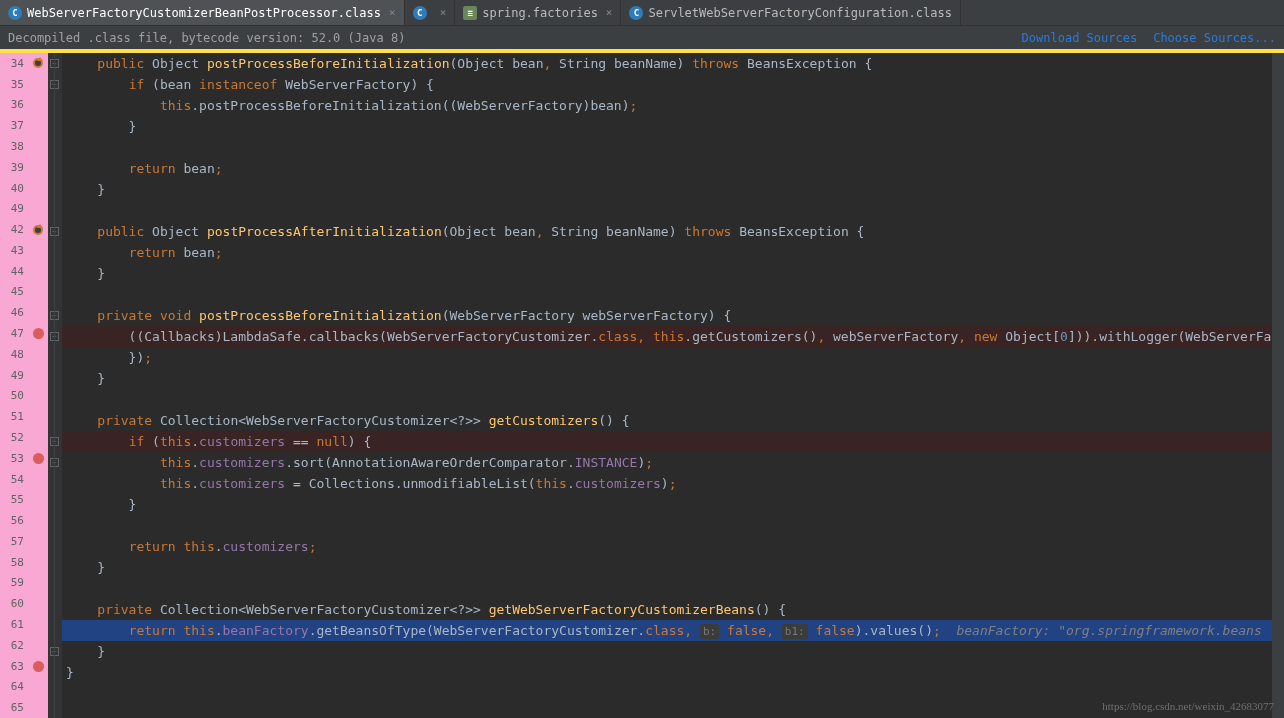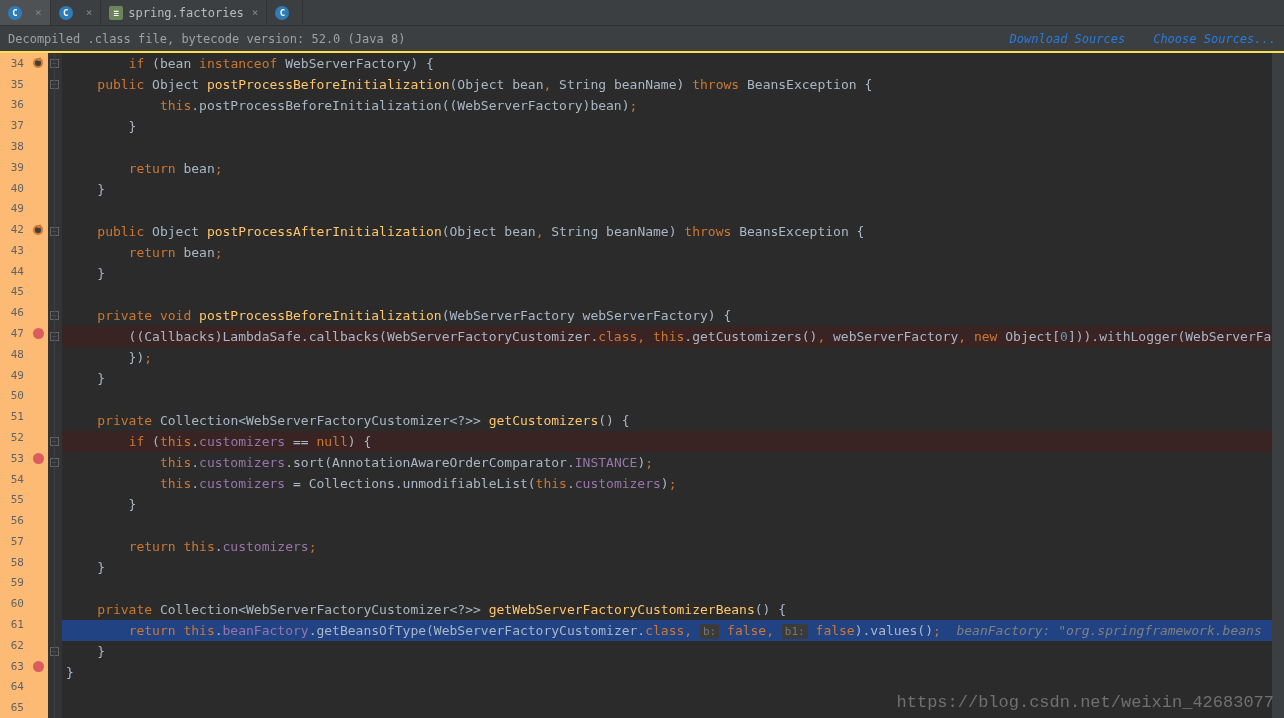--- a/index.html
+++ b/index.html
@@ -54,41 +54,40 @@
   font-size: 11px;
 }
 .info-bar {
   display: flex;
   background: #3c3f41;
   height: 27px;
   align-items: center;
   padding: 0 8px;
   font-size: 12px;
   color: #a0a0a0;
-  border-bottom: 2px solid #fde047;
+  border-bottom: 4px solid #fde047;
 }
 .info-bar-right {
   margin-left: auto;
   display: flex;
-  gap: 28px;
-  font-style: italic;
+  gap: 16px;
 }
 .info-link {
   color: #287bde;
   cursor: pointer;
 }
 .editor {
   display: flex;
   height: calc(100% - 53px);
   position: relative;
 }
 .gutter {
   display: flex;
   flex-direction: column;
-  background: #fdba74;
+  background: #f9a8d4;
   width: 48px;
   flex-shrink: 0;
 }
 .line-row {
   display: flex;
   height: 21px;
   align-items: center;
 }
 .line-num {
   width: 28px;
@@ -176,43 +175,45 @@
 .scrollbar-right {
   width: 12px;
   background: #3c3f41;
   flex-shrink: 0;
 }
 .watermark {
   position: absolute;
   right: 10px;
   bottom: 6px;
   color: #707070;
-  font-size: 17px;
-  font-family: Liberation Mono, monospace;
+  font-size: 11px;
+  font-family: Liberation Serif, serif;
 }
 </style>
 </head>
 <body>
 
 <div class="tabs" id="tabs-container">
     <div class="tab active">
       <span class="tab-icon class">C</span>
+      <span>WebServerFactoryCustomizerBeanPostProcessor.class</span>
       <span class="tab-close">×</span>
     </div>
     <div class="tab">
       <span class="tab-icon class">C</span>
       <span class="tab-close">×</span>
     </div>
     <div class="tab">
       <span class="tab-icon file">≡</span>
       <span>spring.factories</span>
       <span class="tab-close">×</span>
     </div>
     <div class="tab">
       <span class="tab-icon class">C</span>
+      <span>ServletWebServerFactoryConfiguration.class</span>
     </div>
   </div>
 
 <div class="info-bar">
   <span>Decompiled .class file, bytecode version: 52.0 (Java 8)</span>
   <div class="info-bar-right">
     <span class="info-link">Download Sources</span>
     <span class="info-link">Choose Sources...</span>
   </div>
 </div>
@@ -363,22 +364,22 @@
       <div class="fold-marker" style="top: 27px;">−</div>
       <div class="fold-marker" style="top: 174px;">−</div>
       <div class="fold-marker" style="top: 258px;">−</div>
       <div class="fold-marker" style="top: 279px;">−</div>
       <div class="fold-marker" style="top: 384px;">−</div>
       <div class="fold-marker" style="top: 405px;">−</div>
       <div class="fold-marker" style="top: 594px;">−</div>
       <div class="fold-line" style="top: 0px; height: 672px;"></div>
     </div>
   <div class="code" id="code">
+      <div class="code-line">    <span class="kw">public</span> Object <span class="method">postProcessBeforeInitialization</span>(Object bean<span class="kw">,</span> String beanName) <span class="kw">throws</span> BeansException {</div>
       <div class="code-line">        <span class="kw">if</span> (bean <span class="kw">instanceof</span> WebServerFactory) {</div>
-      <div class="code-line">    <span class="kw">public</span> Object <span class="method">postProcessBeforeInitialization</span>(Object bean<span class="kw">,</span> String beanName) <span class="kw">throws</span> BeansException {</div>
       <div class="code-line">            <span class="kw">this</span>.postProcessBeforeInitialization((WebServerFactory)bean)<span class="kw">;</span></div>
       <div class="code-line">        }</div>
       <div class="code-line"></div>
       <div class="code-line">        <span class="kw">return</span> bean<span class="kw">;</span></div>
       <div class="code-line">    }</div>
       <div class="code-line"></div>
       <div class="code-line">    <span class="kw">public</span> Object <span class="method">postProcessAfterInitialization</span>(Object bean<span class="kw">,</span> String beanName) <span class="kw">throws</span> BeansException {</div>
       <div class="code-line">        <span class="kw">return</span> bean<span class="kw">;</span></div>
       <div class="code-line">    }</div>
       <div class="code-line"></div>

